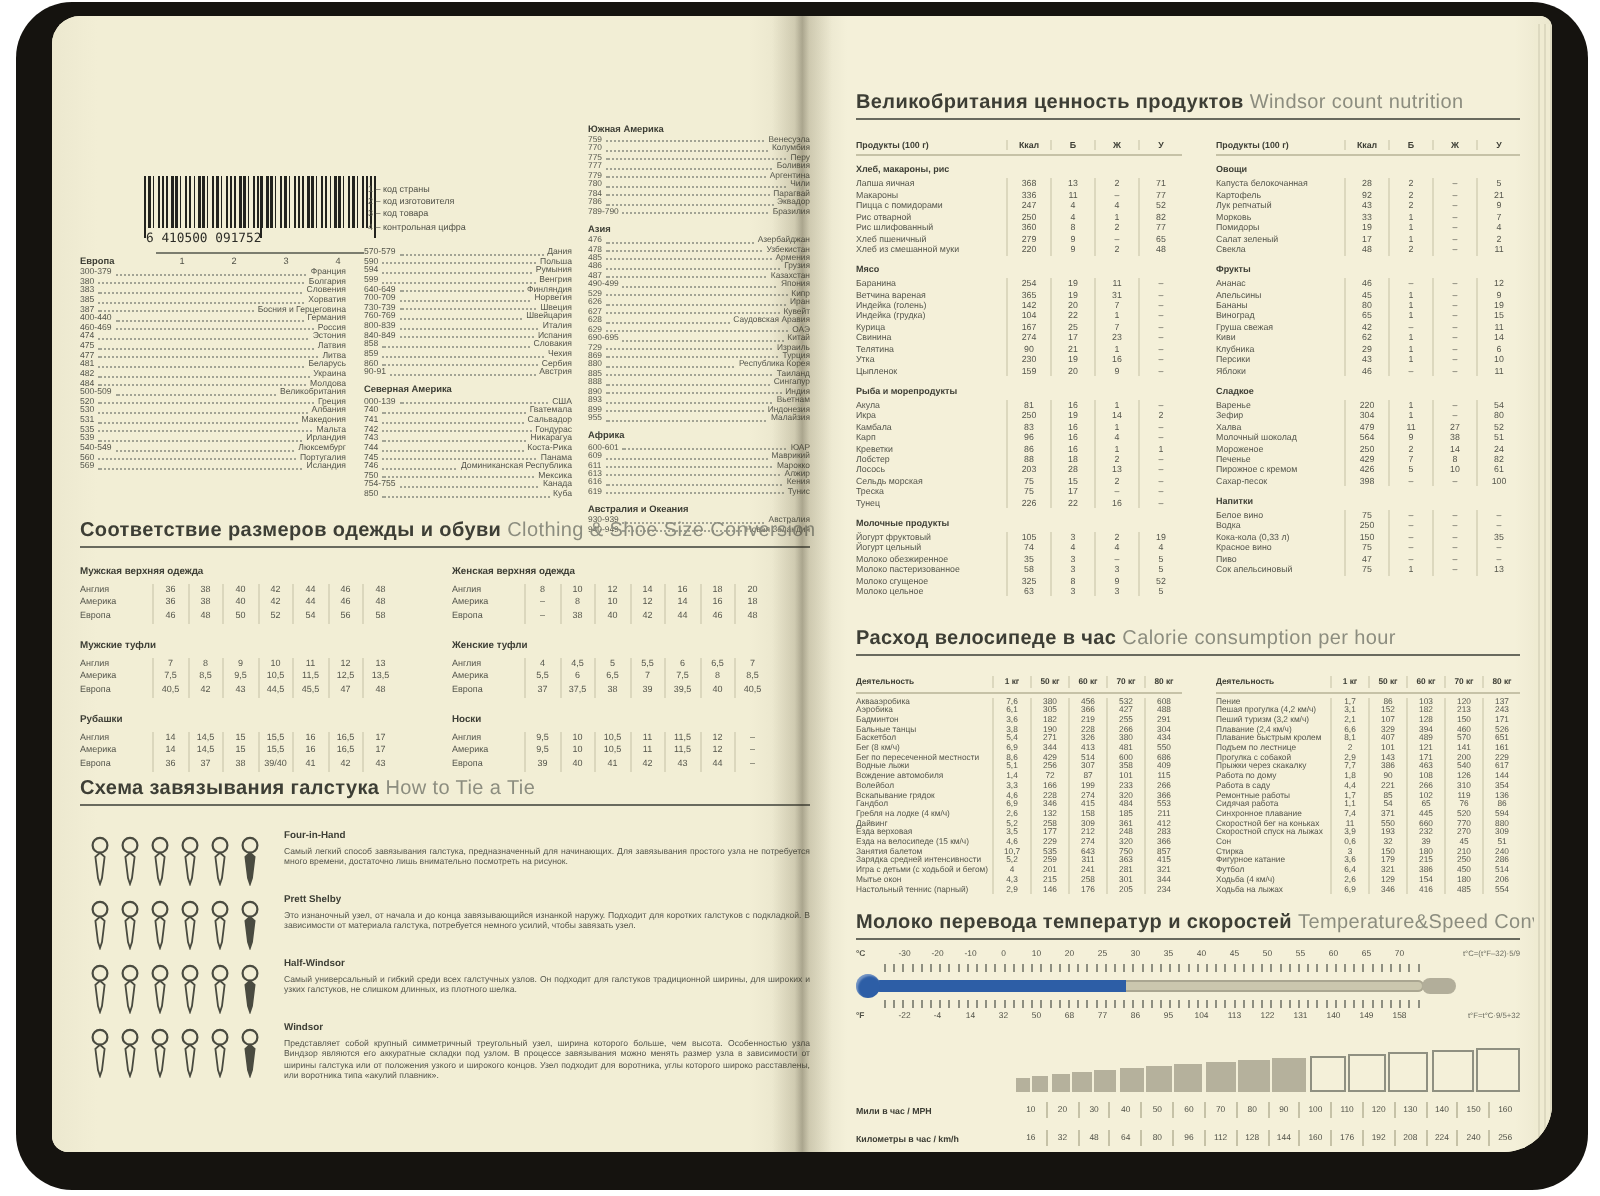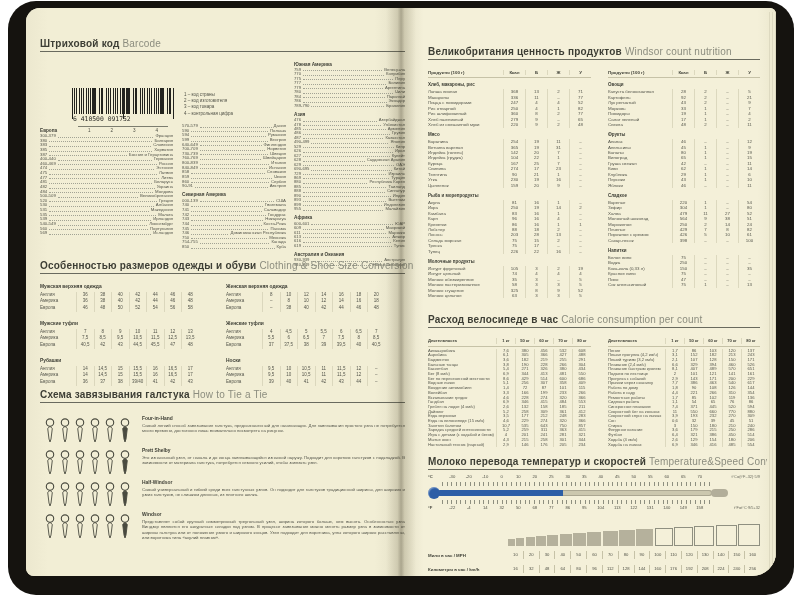--- a/index.html
+++ b/index.html
@@ -78,26 +78,22 @@
   .mph-row .cell:first-child{border-left:none}
 </style>
 </head>
 <body>
 
 <div class="cover"></div>
 <div class="spread">
   <div class="pg pg-left"></div>
   <div class="pg pg-right"></div>
 
-  <div class="abs" style="left:14px;top:30px;width:365px">
-    <div class="sec-title"><span>Штриховой код</span> <span class="en">Barcode</span></div>
-    <div class="rule"></div>
-  </div>
-
-  <div class="abs" style="left:46px;top:80px;width:102px">
+
+  <div class="abs" style="left:46px;top:80px;width:116px">
     <div class="bars">
       <span class="guard" style="left:0"></span>
       <span class="guard" style="left:50%"></span>
       <span class="guard" style="right:0"></span>
     </div>
     <div class="bc-digits">6  410500  091752</div>
     <div class="bc-groups">
         <span class="cell" style="flex: 1 1 0%; text-align: center;">1</span>
         <span class="cell" style="flex: 1 1 0%; text-align: center;">2</span>
         <span class="cell" style="flex: 1 1 0%; text-align: center;">3</span>
@@ -544,21 +540,21 @@
         <span class="cn">Австралия</span>
       </div>
       <div class="bc-r">
         <span class="cc">940-949</span>
         <span class="dots"></span>
         <span class="cn">Новая Зеландия</span>
       </div>
     </div>
 
   <div class="abs" style="left:14px;top:252px;width:365px">
-    <div class="sec-title"><span>Особенностью размеров одежды и обуви</span> <span class="en">Clothing &amp; Shoe Size Conversion</span></div>
+    <div class="sec-title"><span>Соответствие размеров одежды и обуви</span> <span class="en">Clothing &amp; Shoe Size Conversion</span></div>
     <div class="rule"></div>
   </div>
   <div class="abs" style="left:14px;top:276px;width:172px">
       <div class="st-title">Мужская верхняя одежда</div>
       <div class="st-row">
         <span class="st-label">Англия</span>
         <span class="st-val">36</span>
         <span class="st-val">38</span>
         <span class="st-val">40</span>
         <span class="st-val">42</span>
@@ -1347,21 +1343,21 @@
       <div class="fd-row">
         <span class="fd-name">Сок апельсиновый</span>
         <span class="fd-n">75</span>
         <span class="fd-n">1</span>
         <span class="fd-n">–</span>
         <span class="fd-n">13</span>
       </div>
     </div>
 
   <div class="abs" style="left:402px;top:306px;width:332px">
-    <div class="sec-title"><span>Расход велосипеде в час</span> <span class="en">Calorie consumption per count</span></div>
+    <div class="sec-title"><span>Расход велосипеде в час</span> <span class="en">Calorie consumption per hour</span></div>
     <div class="rule"></div>
   </div>
   <div class="abs act" style="left:402px;top:330px;width:163px">
       <div class="fd-row fd-head">
         <span class="fd-name">Деятельность</span>
         <span class="fd-n">1 кг</span>
         <span class="fd-n">50 кг</span>
         <span class="fd-n">60 кг</span>
         <span class="fd-n">70 кг</span>
         <span class="fd-n">80 кг</span>

